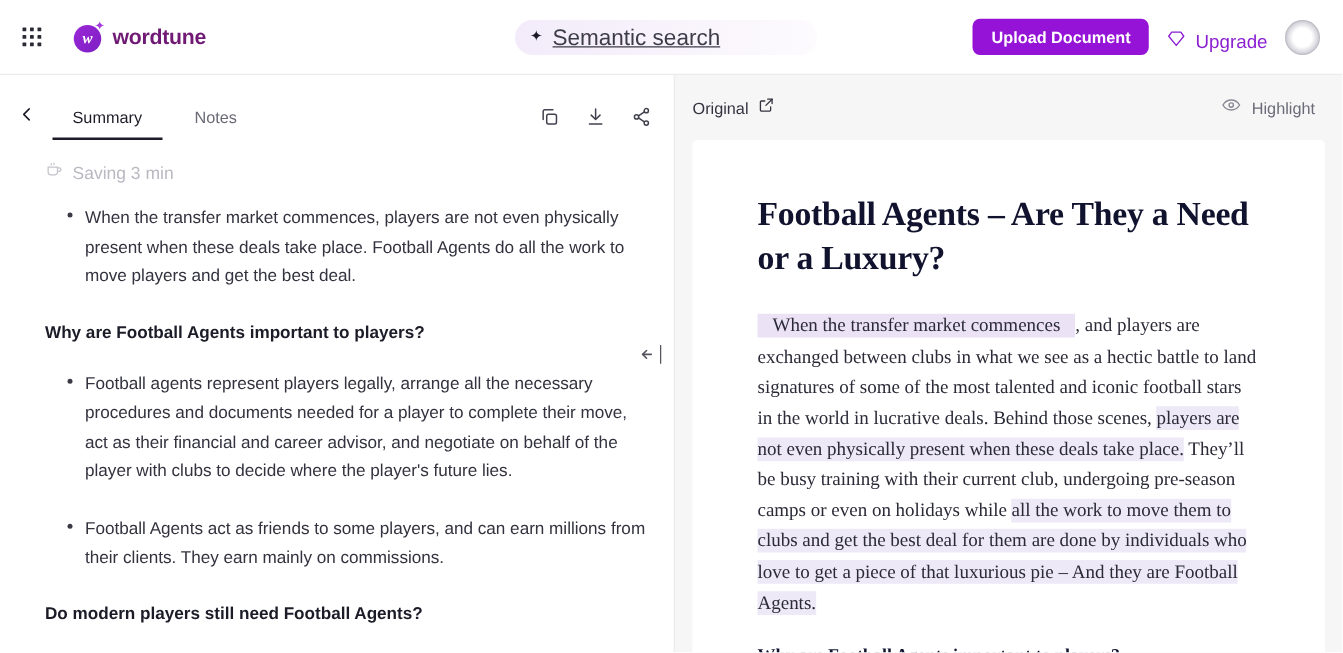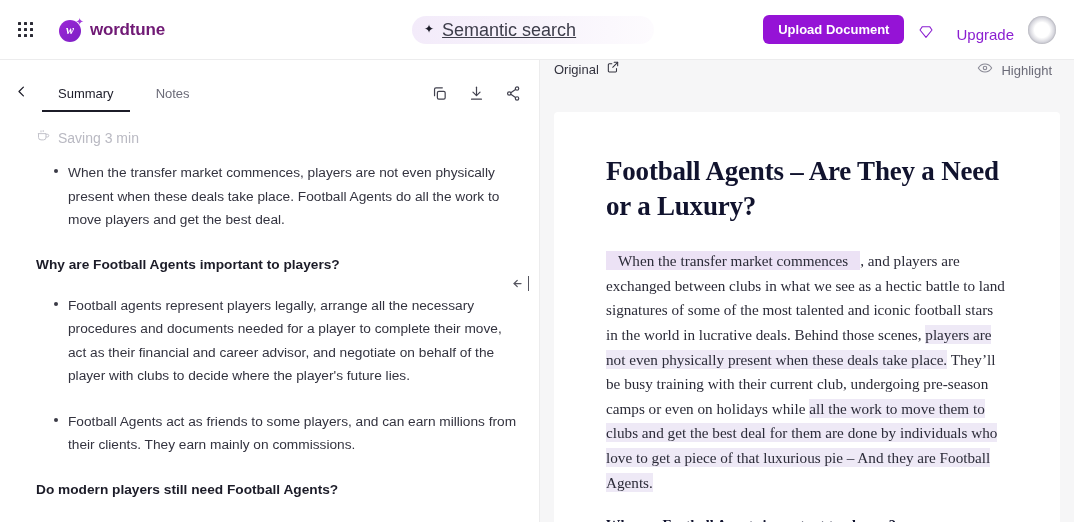--- a/index.html
+++ b/index.html
@@ -46,21 +46,21 @@
   }
   .search .sparkle { font-size:12px; color:#1c1c28; line-height:1; transform:translateY(-1px); }
   .search .ph { font-size:18px; color:#3d3d4a;text-decoration:underline; }
 
   .topbar-right { margin-left:auto; display:flex; align-items:flex-end; gap:14px; }
   .upload-btn {
     background:#9513d6; color:#fff; border:none; border-radius:6px;
     height:29px; padding:0 15px; font-size:13px; font-weight:600;
     font-family:"Liberation Sans", sans-serif; cursor:pointer;
   }
-  .upgrade { display:flex; align-items:center; gap:22px; cursor:pointer; }
+  .upgrade { display:flex; align-items:center; gap:7px; cursor:pointer; }
   .upgrade .label { font-size:15px; color:#8b1fd1; }
   .avatar {
     width:28px; height:28px; border-radius:50%;
     background: radial-gradient(circle at 50% 50%, #ffffff 0%, #ffffff 38%, #d6d6dd 62%, #8f8f9c 100%);
     box-shadow: inset 0 0 2px rgba(0,0,0,.18);
   }
 
   
   .body { flex:1; display:flex; min-height:0; }
 
@@ -88,21 +88,21 @@
   .sum-head { font-size:13.7px; font-weight:700; color:#1c1c28; margin:0 0 18px 0; line-height:1.6; }
 
   .collapse-handle {
     position:absolute; right:10px; top:216px;
     display:flex; align-items:center; gap:2px; cursor:pointer;
   }
   .collapse-handle .bar { width:1.5px; height:15px; background:#55555f; display:block; }
 
   
   .right { flex:1; background:#f6f6f7; display:flex; flex-direction:column; min-width:0; }
-  .right-head { height:52px; flex:0 0 52px; display:flex; align-items:flex-start; padding:0 22px 0 14px; }
+  .right-head { height:52px; flex:0 0 52px; display:flex; align-items:center; padding:0 22px 0 14px; }
   .orig { display:flex; align-items:center; gap:7px; cursor:pointer; }
   .orig .label { font-size:13px; color:#33333f; }
   .highlight-toggle { margin-left:auto; display:flex; align-items:center; gap:8px; cursor:pointer; }
   .highlight-toggle .label { font-size:13px; color:#6b6b78; }
 
   .doc-card {
     margin:0 14px 0 14px; background:#fff; flex:1; border-radius:4px 4px 0 0;
     padding:42px 52px 0 52px; overflow:hidden;
   }
   .doc-title {

